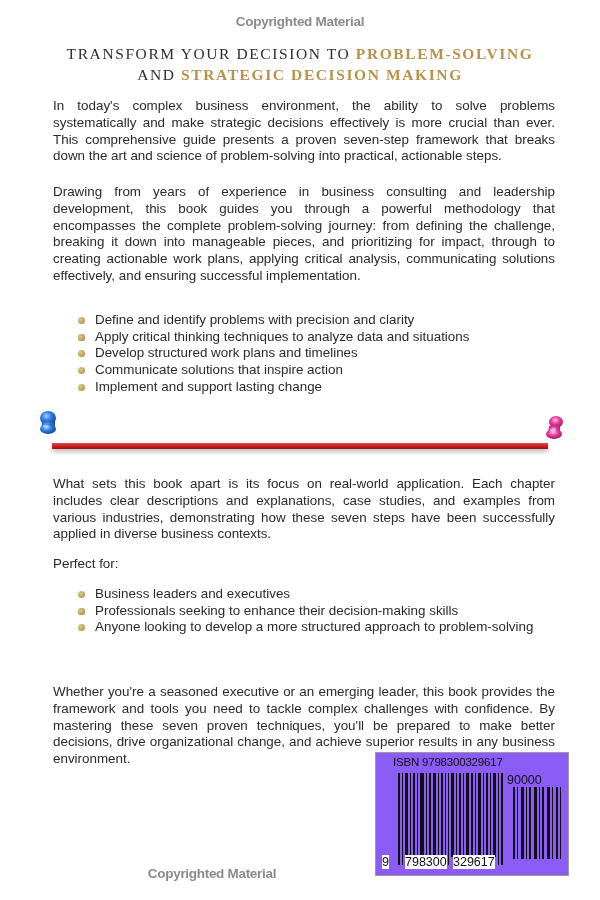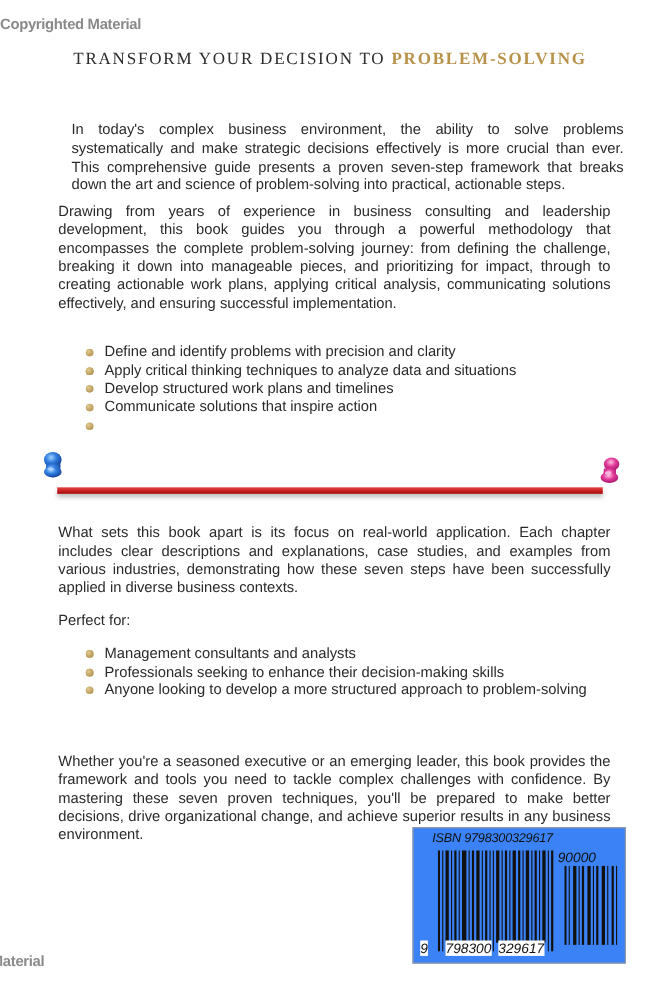--- a/index.html
+++ b/index.html
@@ -1,64 +1,67 @@
 <!DOCTYPE html>
 <html><head>
 <meta charset="utf-8">
 <style>
   html, body { margin:0; padding:0; background:#ffffff; }
   body { width:600px; height:900px; position:relative; overflow:hidden; font-family:"Liberation Sans", sans-serif; color:#2a2a2a; }
-  .watermark { position:absolute; left:0; width:600px; text-align:left; font-family:"Liberation Sans", sans-serif; font-size:13.5px; color:#8a8a8a; font-weight:bold; letter-spacing:-0.3px; }
+  .watermark { position:absolute; left:0; width:600px; text-align:center; font-family:"Liberation Sans", sans-serif; font-size:13.5px; color:#8a8a8a; font-weight:bold; letter-spacing:-0.3px; }
   .wm-top { top:14px; }
   .wm-bottom { top:866px; left:-88px; }
   .headline { position:absolute; top:43px; left:0; width:600px; text-align:center; font-family:"Liberation Serif", serif; font-size:15.5px; letter-spacing:1.6px; line-height:21px; color:#2c2c2c; }
   .headline .gold { color:#b8924a; font-weight:bold; }
   .para { position:absolute; left:53px; width:502px; font-size:13.4px; line-height:16.8px; text-align:justify; color:#2a2a2a; }
   .p1 { top:98px; }
   .p2 { top:184px; }
   .p3 { top:476px; }
   .p4 { top:556px; }
   .p5 { top:684px; }
   ul.bullets { position:absolute; margin:0; padding:0; list-style:none; font-size:13.4px; line-height:16.7px; color:#2a2a2a; }
   ul.bullets li { position:relative; padding-left:20px; white-space:nowrap; }
   ul.bullets li .dot { position:absolute; left:3px; top:5px; width:7px; height:7px; border-radius:50%; background:radial-gradient(circle at 35% 35%, #e1c98e, #a5833e); }
   .b1 { top:312px; left:75px; }
   .b2 { top:586px; left:75px; }
   .divider { position:absolute; left:52px; top:443px; width:496px; height:6px; background:linear-gradient(#e34848, #c41a1a 60%, #9e1212); box-shadow:0 3px 4px rgba(0,0,0,0.25); }
   .pin { position:absolute; width:26px; height:30px; }
   .pin-left { left:36px; top:409px; }
   .pin-right { left:541px; top:414px; }
-  .barcode-box { position:absolute; left:375px; top:752px; width:192px; height:122px; border:1px solid #9a9a9a; background:#3b82f6;font-style:italic; }
+  .barcode-box { position:absolute; left:375px; top:752px; width:192px; height:122px; border:1px solid #9a9a9a; background:#8b5cf6; }
   .isbn-label { position:absolute; left:17px; top:3px; font-size:11.5px; color:#111; letter-spacing:-0.2px; }
   .price-label { position:absolute; left:131px; top:20px; font-size:12.5px; color:#111; }
   .bars { position:absolute; }
   .bar-digits { position:absolute; top:102px; font-size:12.5px; color:#111; background:#fff; line-height:14px; }
 </style>
 </head>
 <body>
 
 <div class="watermark wm-top">Copyrighted Material</div>
 
 <div class="headline">
   <div>
     <span>TRANSFORM YOUR DECISION TO </span><span class="gold">PROBLEM-SOLVING</span>
   </div>
+  <div>
+    <span>AND </span><span class="gold">STRATEGIC DECISION MAKING</span>
+  </div>
 </div>
 
-<p class="para p1" style="margin:12px">In today's complex business environment, the ability to solve problems systematically and make strategic decisions effectively is more crucial than ever. This comprehensive guide presents a proven seven-step framework that breaks down the art and science of problem-solving into practical, actionable steps.</p>
+<p class="para p1" style="margin:0">In today's complex business environment, the ability to solve problems systematically and make strategic decisions effectively is more crucial than ever. This comprehensive guide presents a proven seven-step framework that breaks down the art and science of problem-solving into practical, actionable steps.</p>
 <p class="para p2" style="margin:0">Drawing from years of experience in business consulting and leadership development, this book guides you through a powerful methodology that encompasses the complete problem-solving journey: from defining the challenge, breaking it down into manageable pieces, and prioritizing for impact, through to creating actionable work plans, applying critical analysis, communicating solutions effectively, and ensuring successful implementation.</p>
 
 <ul class="bullets b1">
   <li><span class="dot"></span><span>Define and identify problems with precision and clarity</span></li>
   <li><span class="dot"></span></li>
   <li><span class="dot"></span></li>
   <li><span class="dot"></span><span>Apply critical thinking techniques to analyze data and situations</span></li>
   <li><span class="dot"></span><span>Develop structured work plans and timelines</span></li>
   <li><span class="dot"></span><span>Communicate solutions that inspire action</span></li>
-  <li><span class="dot"></span></li>
+  <li><span class="dot"></span><span>Implement and support lasting change</span></li>
 </ul>
 
 <div class="divider"></div>
 <svg class="pin pin-left" viewBox="0 0 26 30">
   <defs>
     <radialGradient id="bpg" cx="40%" cy="35%" r="70%">
       <stop offset="0%" stop-color="#9fd0ff"></stop>
       <stop offset="45%" stop-color="#2f7de0"></stop>
       <stop offset="100%" stop-color="#123f90"></stop>
     </radialGradient>
@@ -79,22 +82,22 @@
   <ellipse cx="15" cy="8" rx="7" ry="6" fill="url(#ppg)"></ellipse>
   <path d="M8 12 Q6 22 13 25 Q20 22 19 12 Z" fill="url(#ppg)"></path>
   <ellipse cx="13" cy="20" rx="8" ry="5" fill="url(#ppg)"></ellipse>
   <ellipse cx="12" cy="16" rx="3" ry="1.5" fill="#ffe0f1" opacity="0.7"></ellipse>
 </svg>
 
 <p class="para p3" style="margin:0">What sets this book apart is its focus on real-world application. Each chapter includes clear descriptions and explanations, case studies, and examples from various industries, demonstrating how these seven steps have been successfully applied in diverse business contexts.</p>
 <p class="para p4" style="margin:0">Perfect for:</p>
 
 <ul class="bullets b2">
+  <li><span class="dot"></span><span>Business leaders and executives</span></li>
   <li><span class="dot"></span></li>
-  <li><span class="dot"></span><span>Management consultants and analysts</span></li>
   <li><span class="dot"></span></li>
   <li><span class="dot"></span><span>Professionals seeking to enhance their decision-making skills</span></li>
   <li><span class="dot"></span><span>Anyone looking to develop a more structured approach to problem-solving</span></li>
 </ul>
 
 <p class="para p5" style="margin:0">Whether you're a seasoned executive or an emerging leader, this book provides the framework and tools you need to tackle complex challenges with confidence. By mastering these seven proven techniques, you'll be prepared to make better decisions, drive organizational change, and achieve superior results in any business environment.</p>
 
 <div class="barcode-box">
   <div class="isbn-label">ISBN 9798300329617</div>
   <div class="price-label">90000</div>

